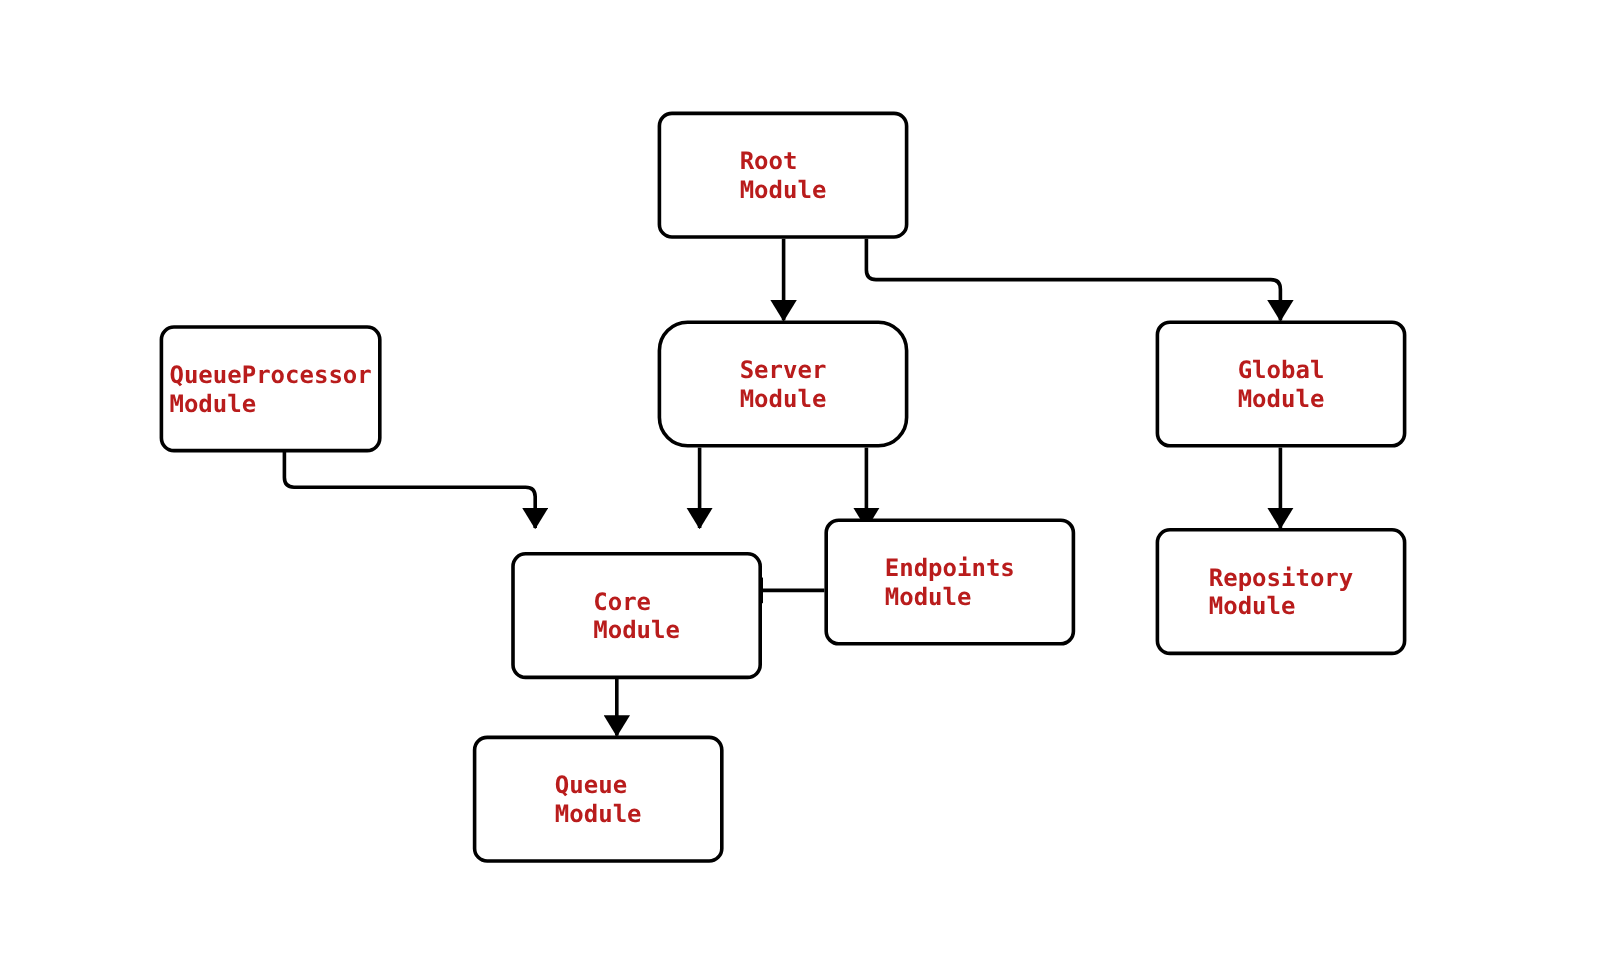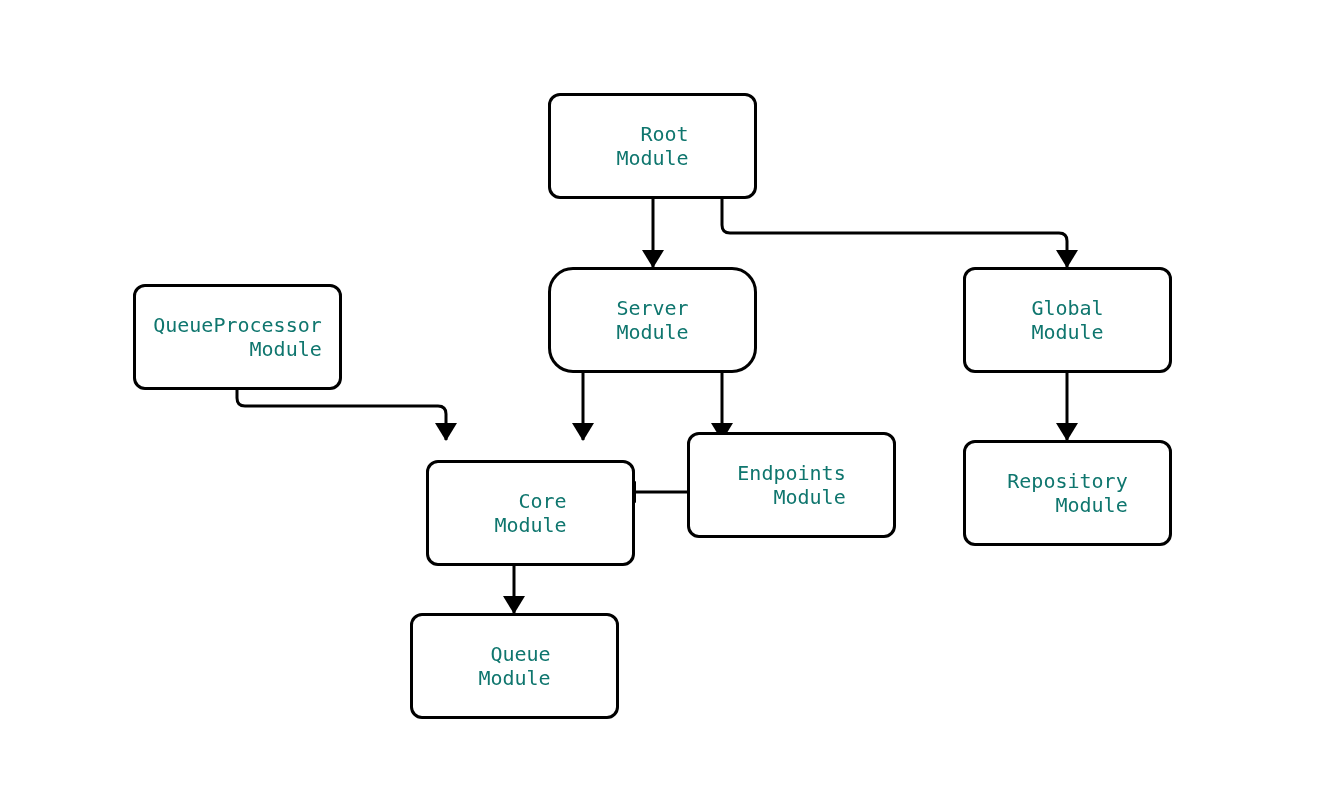--- a/index.html
+++ b/index.html
@@ -31,24 +31,24 @@
     box-sizing: border-box;
     background: #ffffff;
     border: 3px solid #000000;
     border-radius: 12px;
     display: flex;
     align-items: center;
     justify-content: center;
   }
   .node .node-label {
     font-size: 20px;
-    font-weight: normal;
+    font-weight: bold;
     line-height: 24px;
-    color: #0f766e;
-    text-align: right;
+    color: #b91c1c;
+    text-align: left;
     white-space: pre-line;
     letter-spacing: 0px;
   }
 </style>
 </head>
 <body>
 
 <div class="canvas">
   <svg id="edges-layer" width="1337" height="809" viewBox="0 0 1337 809" xmlns="http://www.w3.org/2000/svg">
     <defs>
@@ -65,21 +65,21 @@
         <path class="edge" d="M 687 492 L 619 492" marker-end="url(#arrowhead)"></path>
         <path class="edge" d="M 1067 373 L 1067 440" marker-end="url(#arrowhead)"></path>
         <path class="edge" d="M 514 546 L 514 613" marker-end="url(#arrowhead)"></path>
       </g>
   </svg>
   <div id="nodes-layer">
       <div class="node" style="left: 548px; top: 93px; width: 209px; height: 106px;">
         <span class="node-label">Root
 Module</span>
       </div>
-      <div class="node" style="left: 133px; top: 284px; width: 209px; height: 106px;">
+      <div class="node" style="left: 133px; top: 271px; width: 185px; height: 106px;">
         <span class="node-label">QueueProcessor
 Module</span>
       </div>
       <div class="node" style="left: 548px; top: 267px; width: 209px; height: 106px; border-radius: 25px;">
         <span class="node-label">Server
 Module</span>
       </div>
       <div class="node" style="left: 963px; top: 267px; width: 209px; height: 106px;">
         <span class="node-label">Global
 Module</span>
@@ -89,18 +89,18 @@
 Module</span>
       </div>
       <div class="node" style="left: 687px; top: 432px; width: 209px; height: 106px;">
         <span class="node-label">Endpoints
 Module</span>
       </div>
       <div class="node" style="left: 963px; top: 440px; width: 209px; height: 106px;">
         <span class="node-label">Repository
 Module</span>
       </div>
-      <div class="node" style="left: 410px; top: 613px; width: 209px; height: 106px;">
+      <div class="node" style="left: 394px; top: 613px; width: 209px; height: 106px;">
         <span class="node-label">Queue
 Module</span>
       </div>
     </div>
 </div>
 
 </body></html>

